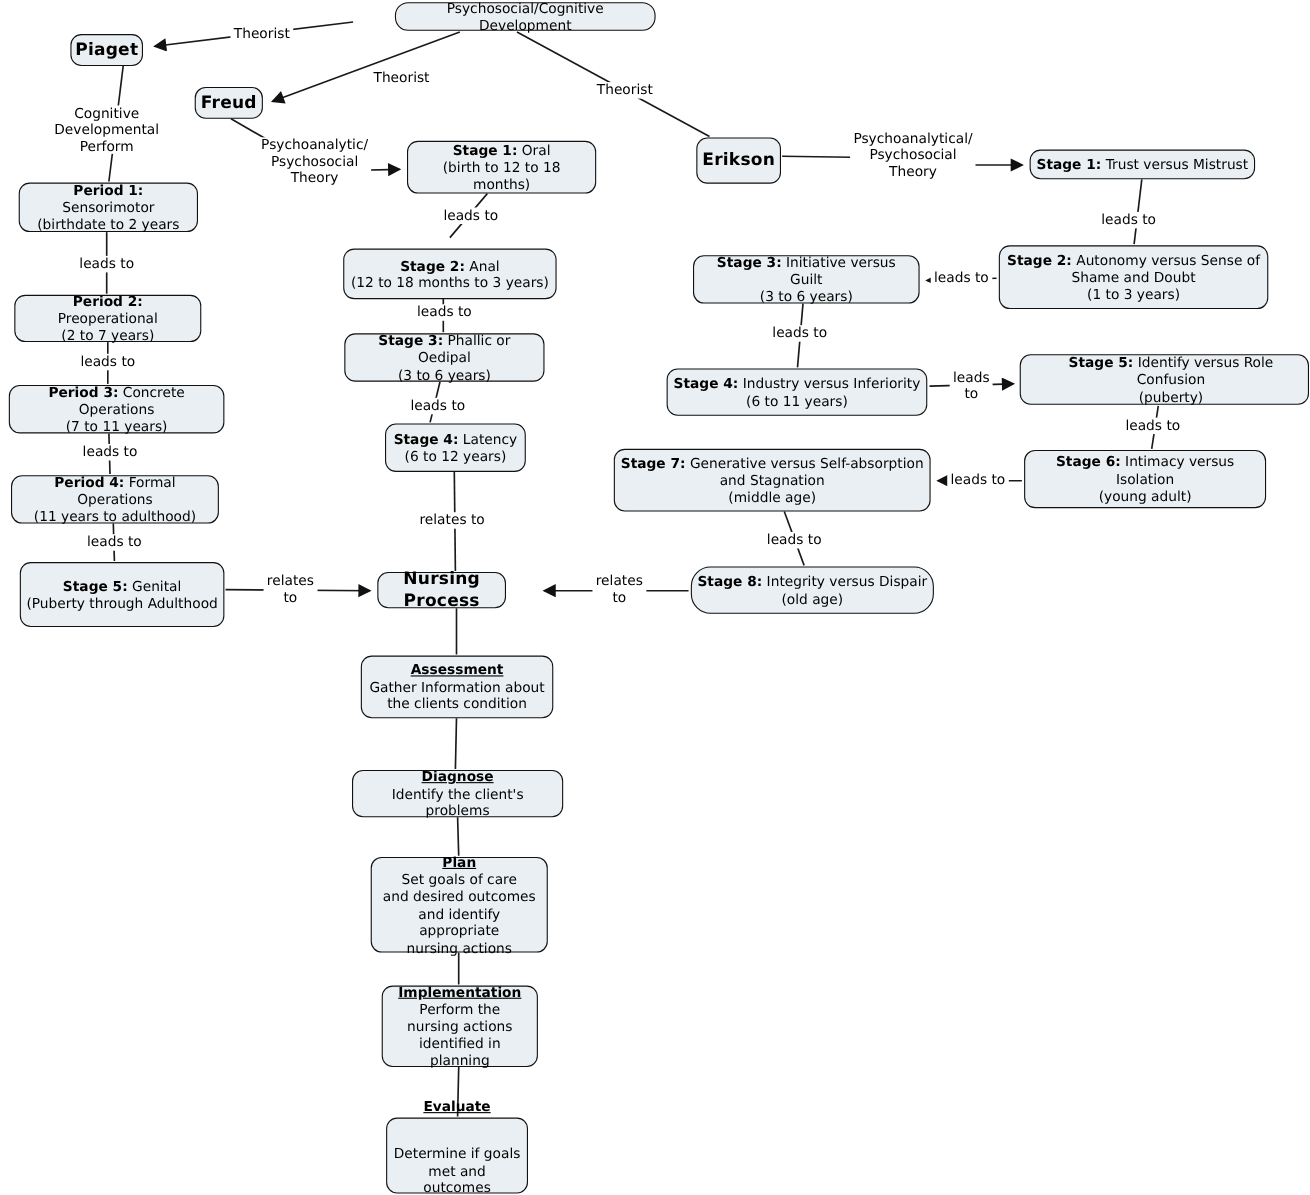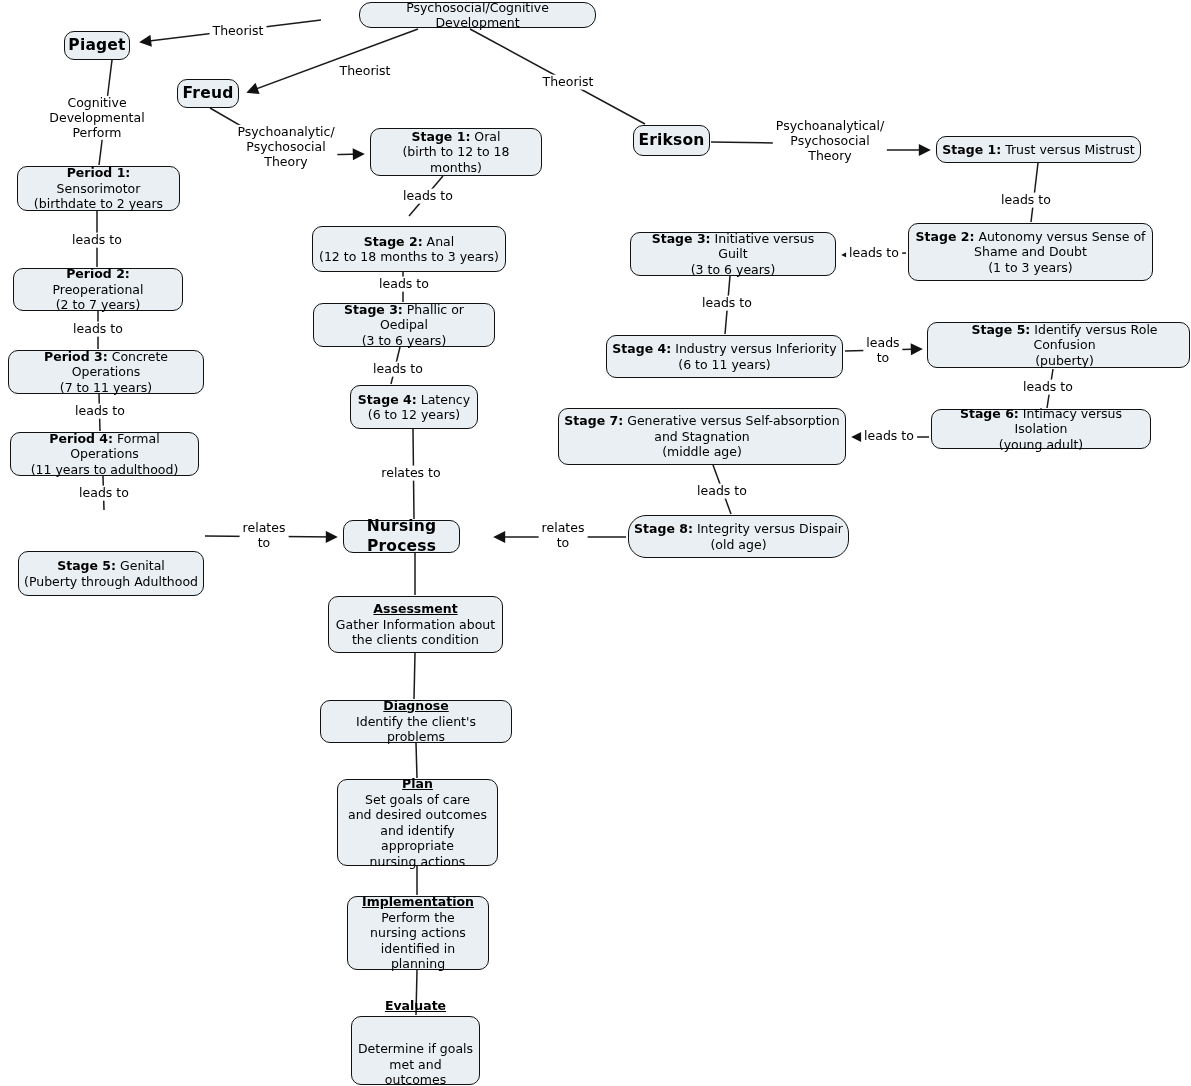--- a/index.html
+++ b/index.html
@@ -104,41 +104,41 @@
   <div class="node" style="left:322px;top:2px;width:237px;height:26px;border-radius:12px;margin-left:37px;">
     <span>Psychosocial/Cognitive Development</span>
   </div>
 
   <div class="node hdr" style="left:64px;top:31px;width:66px;height:29px;">
     <span>Piaget</span>
   </div>
   <div class="node hdr" style="left:177px;top:79px;width:62px;height:29px;">
     <span>Freud</span>
   </div>
-  <div class="node hdr" style="left:633px;top:125px;width:77px;height:31px;">
+  <div class="node hdr" style="left:633px;top:125px;width:77px;height:42px;">
     <span>Erikson</span>
   </div>
 
   <div class="node" style="left:17px;top:166px;width:163px;height:45px;">
     <div><b>Period 1:</b><span> Sensorimotor</span></div>
     <div class="sub">(birthdate to 2 years</div>
   </div>
   <div class="node" style="left:13px;top:268px;width:170px;height:43px;">
     <div><b>Period 2:</b><span> Preoperational</span></div>
     <div class="sub">(2 to 7 years)</div>
   </div>
   <div class="node" style="left:8px;top:350px;width:196px;height:44px;">
     <div><b>Period 3:</b><span> Concrete Operations</span></div>
     <div class="sub">(7 to 11 years)</div>
   </div>
   <div class="node" style="left:10px;top:432px;width:189px;height:44px;">
     <div><b>Period 4:</b><span> Formal Operations</span></div>
     <div class="sub">(11 years to adulthood)</div>
   </div>
-  <div class="node" style="left:18px;top:511px;width:186px;height:45px;margin-top:40px;">
+  <div class="node" style="left:18px;top:511px;width:186px;height:59px;">
     <div><b>Stage 5:</b><span> Genital</span></div>
     <div class="sub">(Puberty through Adulthood</div>
   </div>
 
   <div class="node" style="left:370px;top:128px;width:172px;height:48px;">
     <div><b>Stage 1:</b><span> Oral</span></div>
     <div class="sub">(birth to 12 to 18 months)</div>
   </div>
   <div class="node" style="left:312px;top:226px;width:194px;height:46px;">
     <div><b>Stage 2:</b><span> Anal</span></div>
@@ -166,21 +166,21 @@
     <div class="sub">(3 to 6 years)</div>
   </div>
   <div class="node" style="left:606px;top:335px;width:237px;height:43px;">
     <div><b>Stage 4:</b><span> Industry versus Inferiority</span></div>
     <div class="sub">(6 to 11 years)</div>
   </div>
   <div class="node" style="left:927px;top:322px;width:263px;height:46px;padding-left:17px;">
     <div><b>Stage 5:</b><span> Identify versus Role Confusion</span></div>
     <div class="sub">(puberty)</div>
   </div>
-  <div class="node" style="left:931px;top:409px;width:220px;height:40px;">
+  <div class="node" style="left:931px;top:409px;width:220px;height:53px;">
     <div><b>Stage 6:</b><span> Intimacy versus Isolation</span></div>
     <div class="sub">(young adult)</div>
   </div>
   <div class="node" style="left:558px;top:408px;width:288px;height:57px;">
     <div><b>Stage 7:</b><span> Generative versus Self-absorption</span></div>
     <div class="sub">and Stagnation
 (middle age)</div>
   </div>
   <div class="node" style="left:628px;top:515px;width:221px;height:43px;border-radius:18px;">
     <div><b>Stage 8:</b><span> Integrity versus Dispair</span></div>

